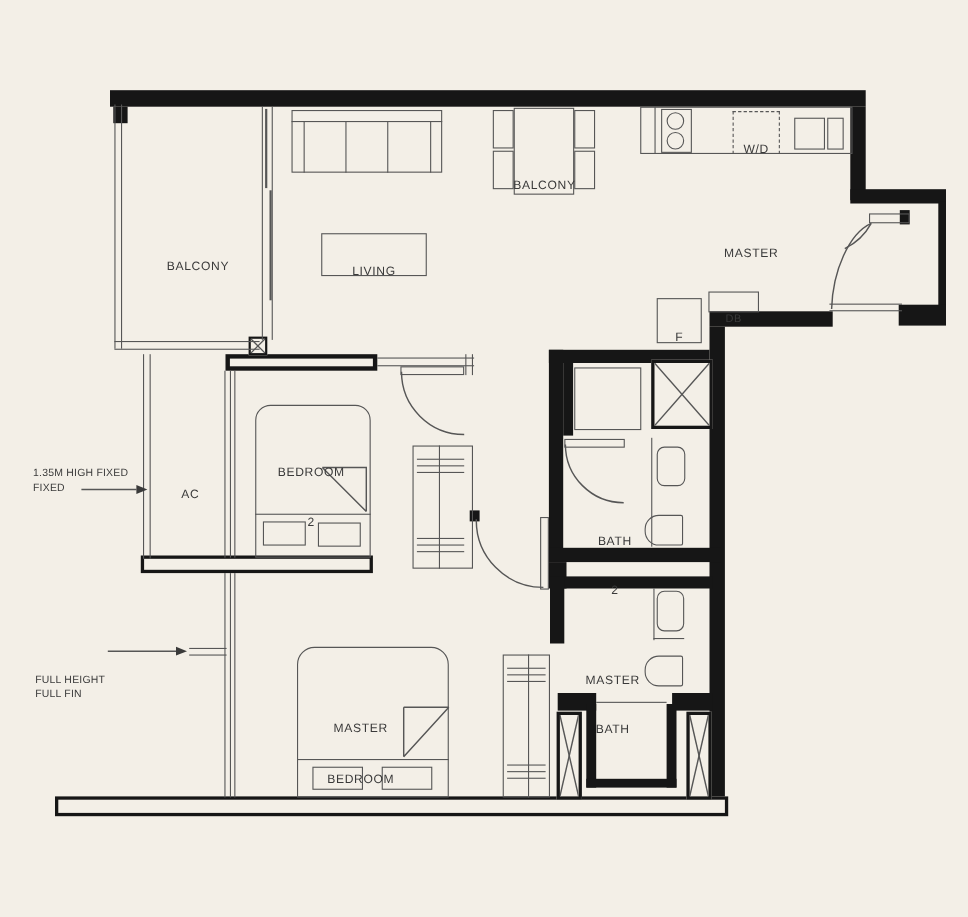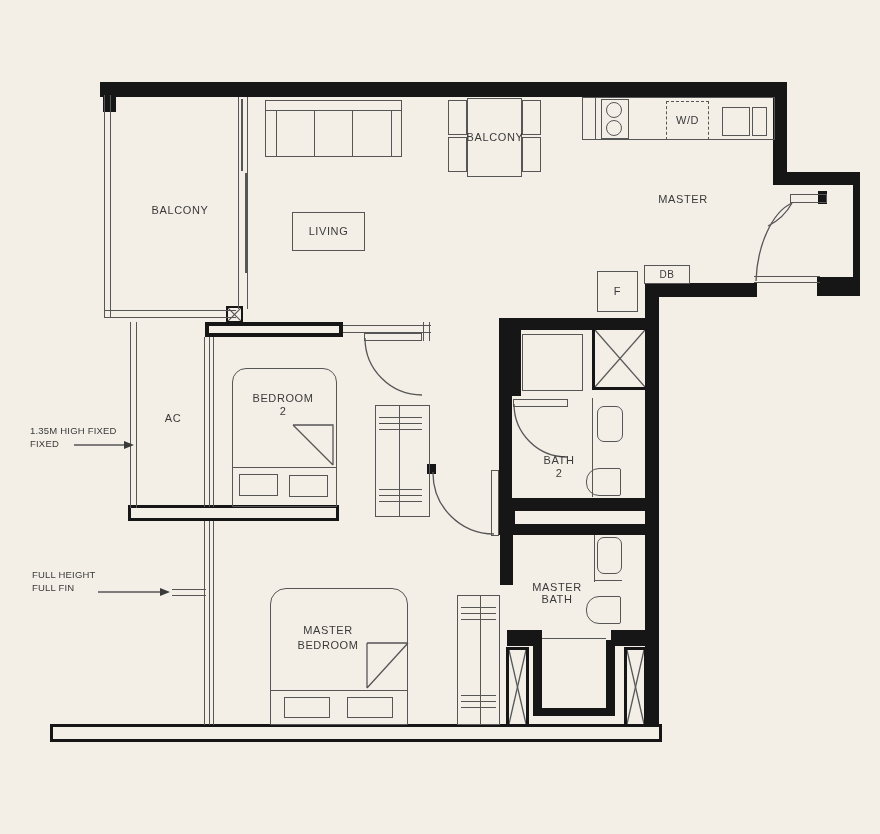--- a/index.html
+++ b/index.html
@@ -15,21 +15,21 @@
   .od{position:absolute;border:1.5px dashed #565656;box-sizing:border-box;}
   .dlv{position:absolute;border-left:1.5px solid #565656;border-right:1.5px solid #565656;box-sizing:border-box;}
   .dlh{position:absolute;border-top:1.5px solid #565656;border-bottom:1.5px solid #565656;box-sizing:border-box;}
   .win{position:absolute;border-left:1.5px solid #565656;border-right:1.5px solid #565656;box-sizing:border-box;}
   .win::after{content:"";position:absolute;left:50%;top:0;bottom:0;border-left:1px solid #565656;}
   .lh{position:absolute;height:0;border-top:1.3px solid #565656;}
   .lv{position:absolute;width:0;border-left:1.3px solid #565656;}
   .fillg{position:absolute;background:#565656;}
   .circ{position:absolute;border:1.4px solid #565656;border-radius:50%;box-sizing:border-box;}
   .label{position:absolute;color:#3a3a3a;font-size:11px;letter-spacing:.6px;text-align:center;line-height:13px;}
-  .label span{display:block;}
+  .label span{display:block;margin-top:32px;}
   .lbox{display:flex;align-items:center;justify-content:center;}
   .ann{position:absolute;color:#3a3a3a;font-size:9.5px;letter-spacing:.2px;line-height:12.5px;}
   .ann span{display:block;}
   svg.overlay{position:absolute;inset:0;width:880px;height:834px;pointer-events:none;}
   svg.overlay path,svg.overlay line{stroke:#565656;stroke-width:1.3;fill:none;}
   svg.overlay polygon{fill:#3a3a3a;stroke:none;}
 </style>
 </head>
 <body>
 
@@ -105,21 +105,21 @@
   <div class="o" style="left:513px;top:399px;width:55px;height:8px;"></div>
   <div class="o" style="left:790px;top:194px;width:37px;height:9px;"></div>
 
   <div class="o" style="left:265px;top:100px;width:137px;height:57px;"></div>
   <div class="lh" style="left:265px;top:110px;width:137px;"></div>
   <div class="lv" style="left:276px;top:110px;height:47px;"></div>
   <div class="lv" style="left:391px;top:110px;height:47px;"></div>
   <div class="lv" style="left:314px;top:110px;height:47px;"></div>
   <div class="lv" style="left:352px;top:110px;height:47px;"></div>
 
-  <div class="o lbox label" style="left:292px;top:212px;width:73px;height:39px;">
+  <div class="o lbox label" style="left:292px;top:212px;width:96px;height:39px;">
     <span>LIVING</span>
   </div>
 
   <div class="o" style="left:467px;top:98px;width:55px;height:79px;"></div>
   <div class="o" style="left:448px;top:100px;width:19px;height:35px;"></div>
   <div class="o" style="left:448px;top:137px;width:19px;height:35px;"></div>
   <div class="o" style="left:522px;top:100px;width:19px;height:35px;"></div>
   <div class="o" style="left:522px;top:137px;width:19px;height:35px;"></div>
 
   <div class="o" style="left:582px;top:97px;width:193px;height:43px;"></div>
@@ -216,18 +216,18 @@
   </div>
   <div class="label" style="left:258px;top:623px;width:140px;line-height:15px;">
     <span>MASTER</span>
       <span>BEDROOM</span>
   </div>
 
   <div class="ann" style="left:30px;top:425px;width:110px;">
     <span>1.35M HIGH FIXED</span>
       <span>FIXED</span>
   </div>
-  <div class="ann" style="left:32px;top:569px;width:90px;">
+  <div class="ann" style="left:32px;top:613px;width:90px;">
     <span>FULL HEIGHT</span>
       <span>FULL FIN</span>
   </div>
 
 </div>
 
 </body></html>

